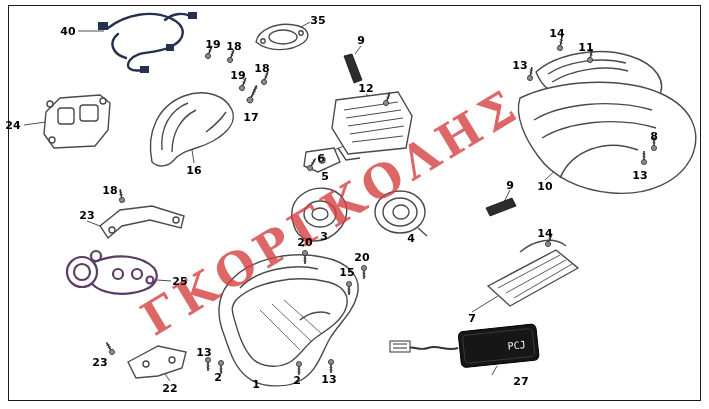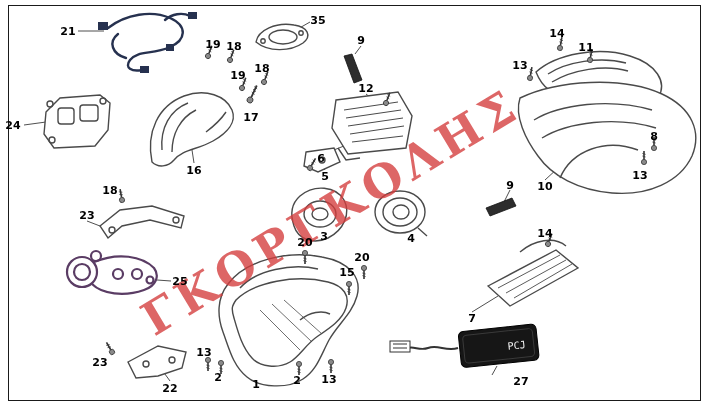--- a/index.html
+++ b/index.html
@@ -204,21 +204,21 @@
       <use href="#screw" transform="translate(299,364)"></use>
       <use href="#screw" transform="translate(331,362)"></use>
       <use href="#screw" transform="translate(112,352) rotate(150)"></use>
       <use href="#screw" transform="translate(310,168) rotate(210)"></use>
     </g>
   </svg>
 
   <div class="watermark" style="color: rgb(212, 60, 60);">ΓΚΟΡΓΚΟΛΗΣ</div>
 
   <div class="labels-layer">
-      <span class="part-num" style="left: 68px; top: 31px;">21</span>
+      <span class="part-num" style="left: 68px; top: 31px;">40</span>
       <span class="part-num" style="left: 318px; top: 20px;">35</span>
       <span class="part-num" style="left: 213px; top: 44px;">19</span>
       <span class="part-num" style="left: 234px; top: 46px;">18</span>
       <span class="part-num" style="left: 361px; top: 40px;">9</span>
       <span class="part-num" style="left: 557px; top: 33px;">14</span>
       <span class="part-num" style="left: 586px; top: 47px;">11</span>
       <span class="part-num" style="left: 520px; top: 65px;">13</span>
       <span class="part-num" style="left: 262px; top: 68px;">18</span>
       <span class="part-num" style="left: 238px; top: 75px;">19</span>
       <span class="part-num" style="left: 366px; top: 88px; text-align: center;">12</span>

